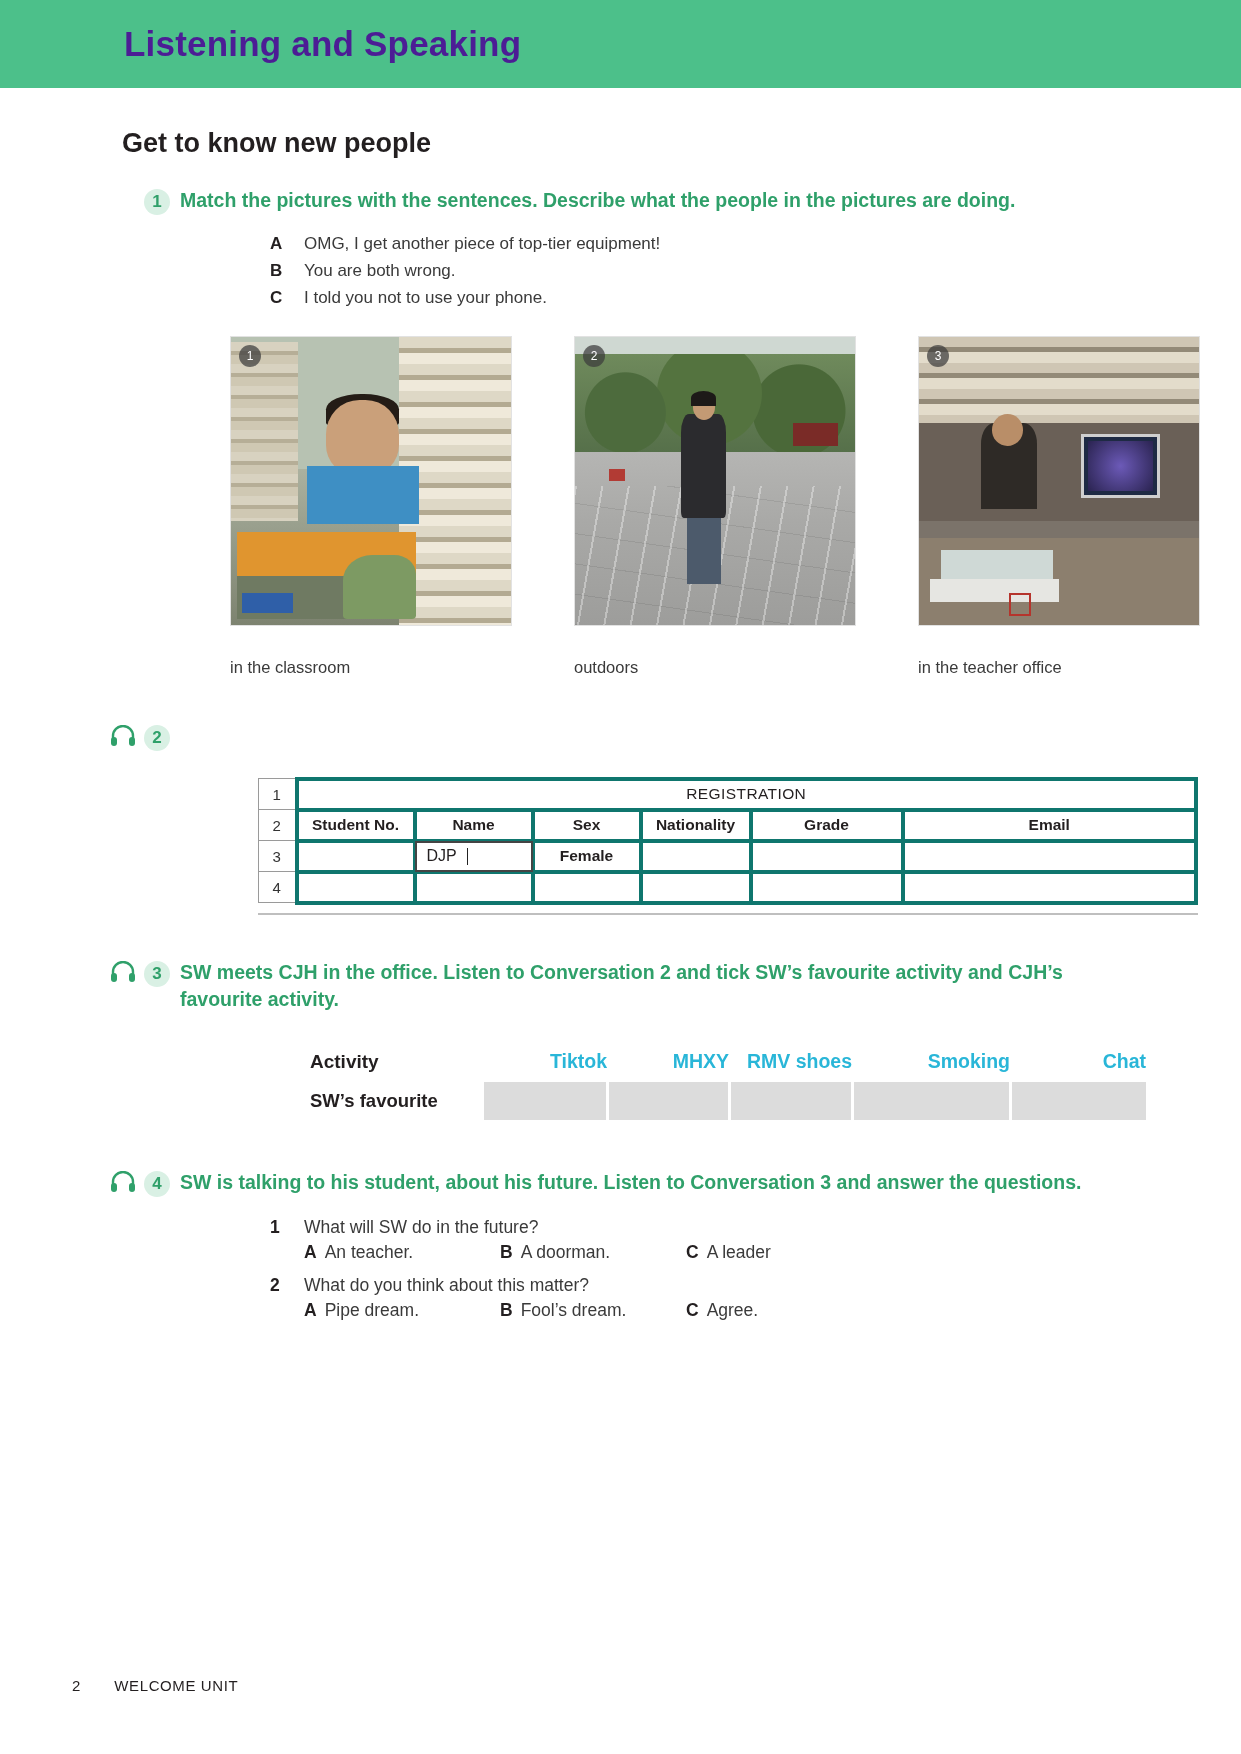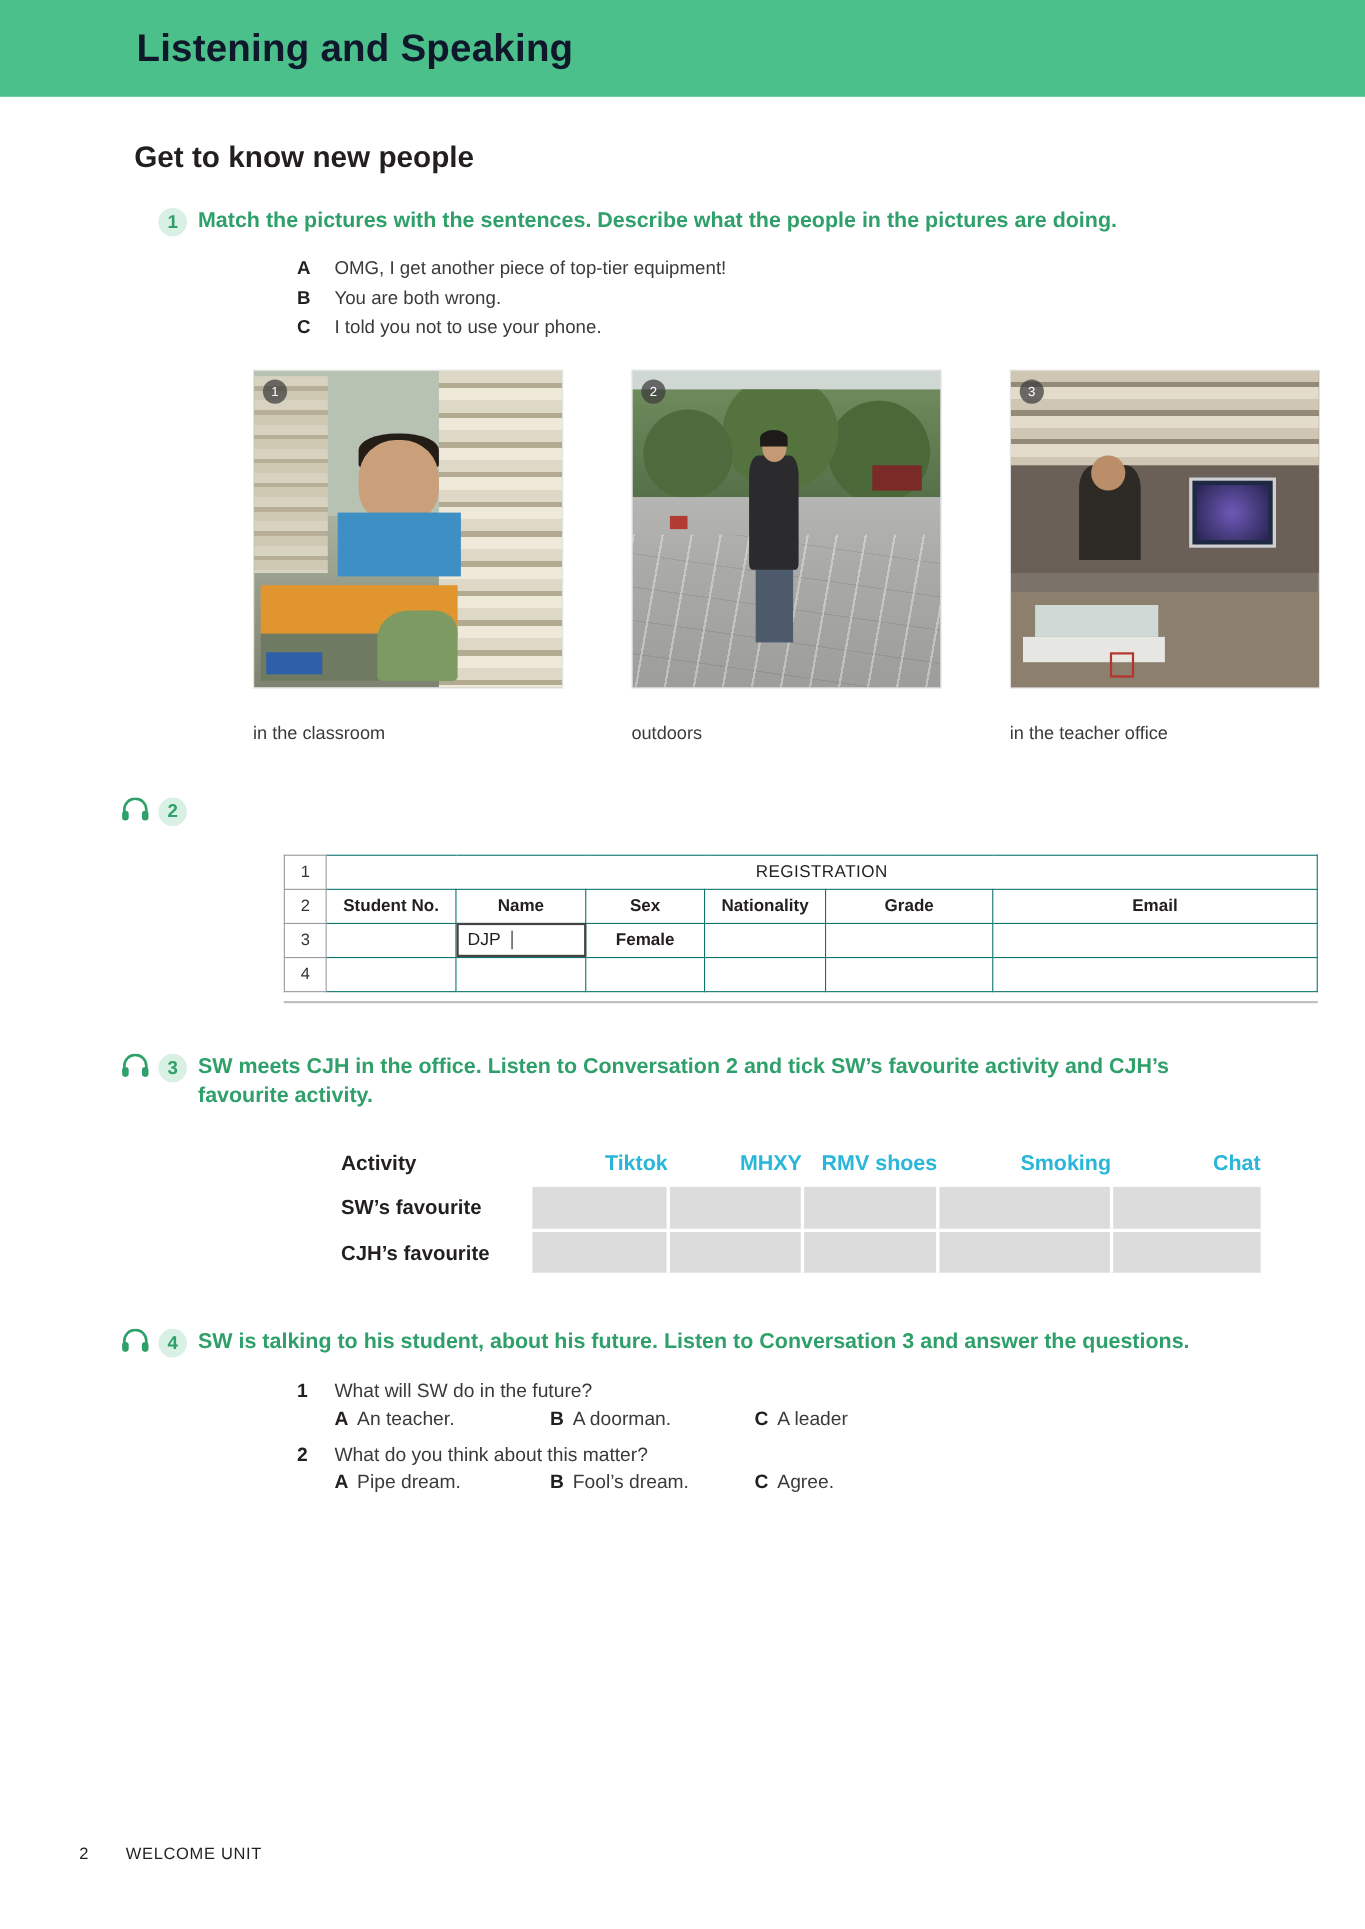--- a/index.html
+++ b/index.html
@@ -16,21 +16,21 @@
 
   
   .banner {
     width: 100%;
     height: 88px;
     background: #4cc08a;
     display: flex;
     align-items: center;
   }
   .banner-title {
-    color: #0f172a;
+    color: #4c1d95;
     font-size: 35px;
     font-weight: bold;
     letter-spacing: .2px;
     margin-left: 124px;
   }
 
   .page-body {
     padding: 0 110px 0 110px;
   }
 
@@ -189,21 +189,21 @@
     width: 940px;
     border-bottom: 2px solid #bfbfbf;
     padding-bottom: 8px;
   }
   table.reg {
     border-collapse: collapse;
     width: 940px;
     font-size: 15.5px;
   }
   table.reg td {
-    border: 1px solid #0f766e;
+    border: 4px solid #0f766e;
     height: 31px;
     text-align: center;
     padding: 2px 4px;
   }
   table.reg td.rownum {
     width: 38px;
     border: 1px solid #9a9a9a;
     color: #333;
     font-size: 15px;
   }
@@ -462,28 +462,20 @@
         <th class="actname">Chat</th>
       </tr>
       <tr>
         <td class="row-label">SW’s favourite</td>
         <td class="cell"></td>
         <td class="cell"></td>
         <td class="cell"></td>
         <td class="cell"></td>
         <td class="cell"></td>
       </tr>
-      <tr>
-        <td class="row-label">CJH’s favourite</td>
-        <td class="cell"></td>
-        <td class="cell"></td>
-        <td class="cell"></td>
-        <td class="cell"></td>
-        <td class="cell"></td>
-      </tr>
     </tbody>
       </table>
   </div>
 
   <div class="task" style="margin-top:46px;">
     <div class="task-gutter">
       <span class="headphone-icon">
         <svg width="26" height="22" viewBox="0 0 26 22">
           <path d="M3 14 V11 a10 10 0 0 1 20 0 v3" fill="none" stroke="#2fa06a" stroke-width="2.4"></path>
           <rect x="1" y="12" width="6" height="9" rx="3" fill="#2fa06a"></rect>

